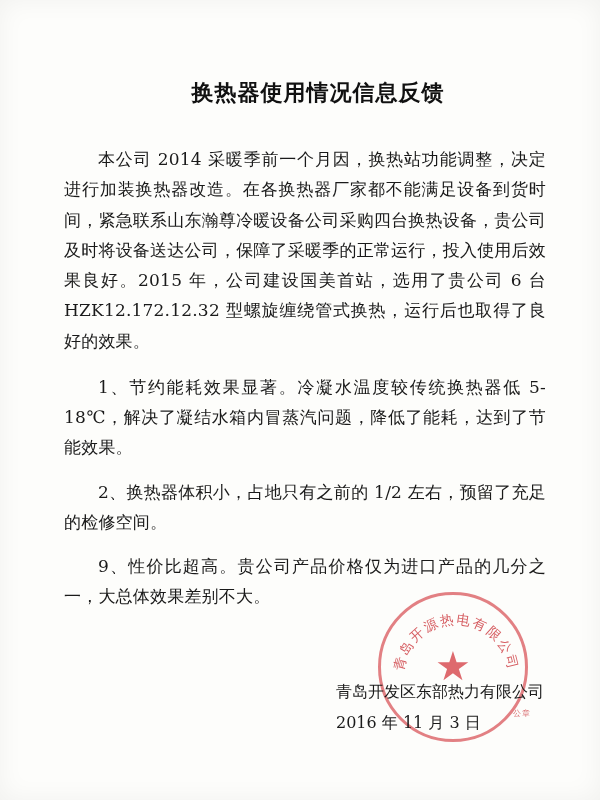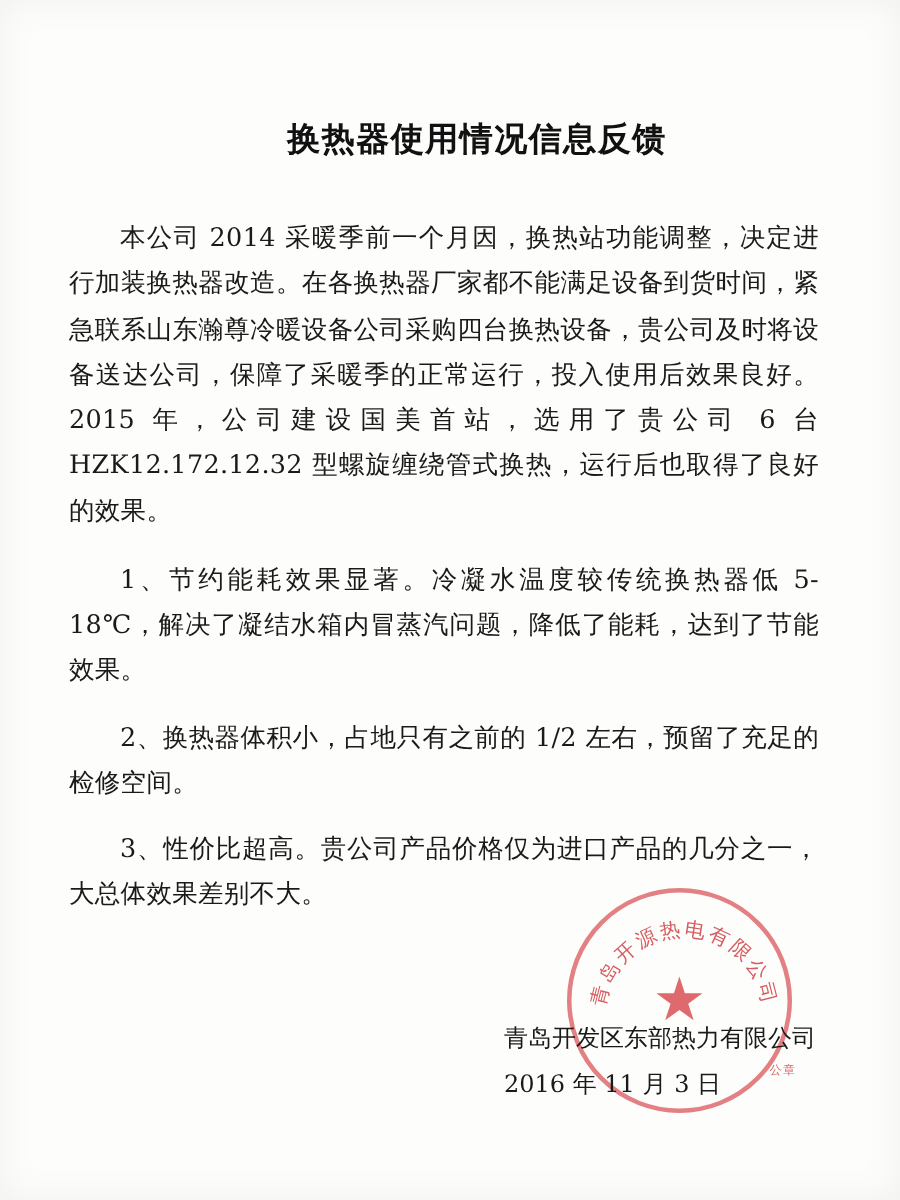--- a/index.html
+++ b/index.html
@@ -26,21 +26,21 @@
     font-size: 22px;
     font-weight: bold;
     letter-spacing: 1px;
     color: #111111;
     margin: 0;
     padding-top: 78px;
     font-family: "DejaVu Serif", "Liberation Serif", serif;
     padding-left: 36px;
   }
   .body-wrap {
-    padding: 0 54px 0 46px;
+    padding: 0 54px 0 64px;
     margin-top: 36px;
   }
   p.para {
     font-size: 17px;
     line-height: 1.78;
     color: #1a1a1a;
     margin: 0 0 16px 0;
     text-indent: 2em;
     text-align: justify;
     text-justify: inter-ideograph;
@@ -123,21 +123,21 @@
 <body>
 
 <div class="page">
 
   <h1 class="doc-title">换热器使用情况信息反馈</h1>
 
   <div class="body-wrap">
     <p class="para">本公司 2014 采暖季前一个月因，换热站功能调整，决定进行加装换热器改造。在各换热器厂家都不能满足设备到货时间，紧急联系山东瀚尊冷暖设备公司采购四台换热设备，贵公司及时将设备送达公司，保障了采暖季的正常运行，投入使用后效果良好。2015 年，公司建设国美首站，选用了贵公司 6 台 HZK12.172.12.32 型螺旋缠绕管式换热，运行后也取得了良好的效果。</p>
     <p class="para tight">1、节约能耗效果显著。冷凝水温度较传统换热器低 5-18℃，解决了凝结水箱内冒蒸汽问题，降低了能耗，达到了节能效果。</p>
     <p class="para tight">2、换热器体积小，占地只有之前的 1/2 左右，预留了充足的检修空间。</p>
-    <p class="para tight">3、性价比超高。贵公司产品价格仅为进口产品的几分之一，大总体效果差别不大。</p>
+    <p class="para tight">9、性价比超高。贵公司产品价格仅为进口产品的几分之一，大总体效果差别不大。</p>
   </div>
 
   <div class="stamp">
     <svg class="arc-text" viewBox="0 0 150 150">
       <defs>
         <path id="arcpath" d="M 22,82 A 53,53 0 0 1 128,82" fill="none"></path>
       </defs>
       <text>
         <textPath href="#arcpath" startOffset="50%" text-anchor="middle">青岛开源热电有限公司</textPath>
       </text>

